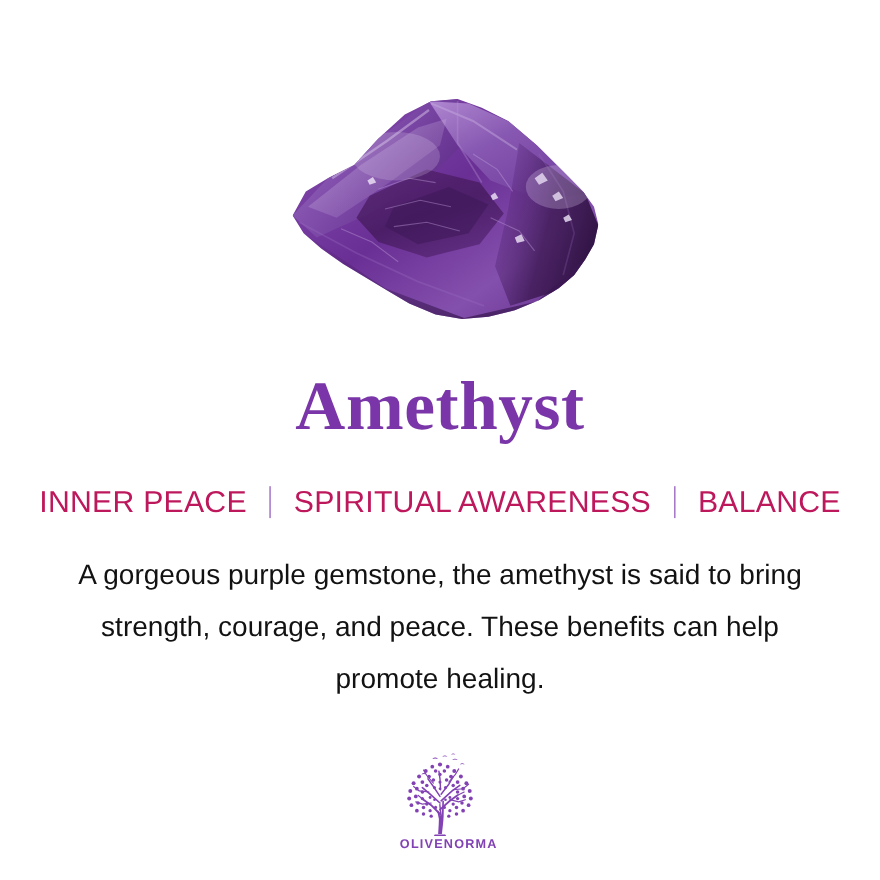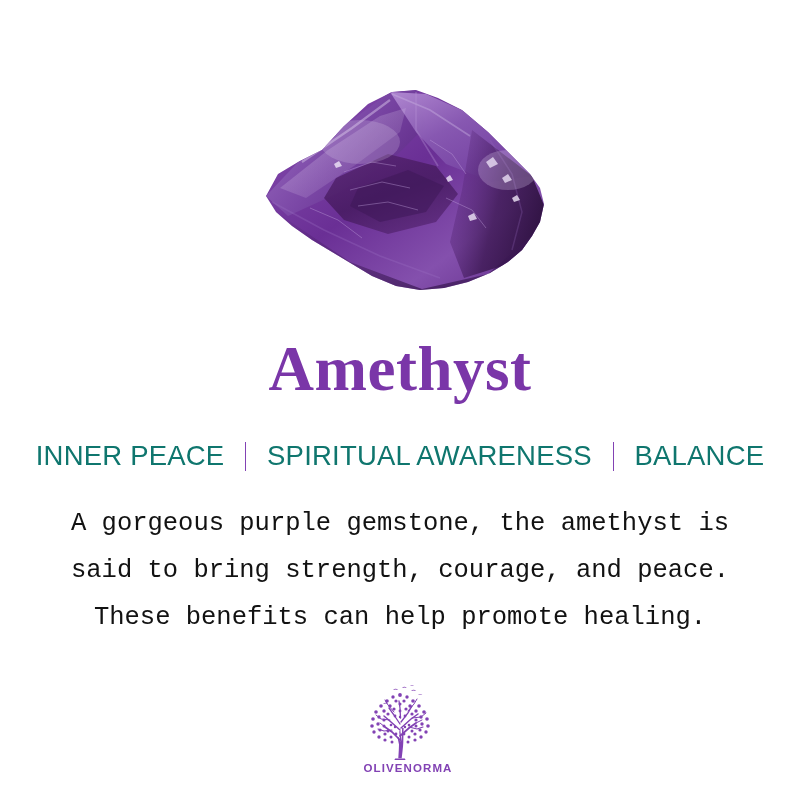--- a/index.html
+++ b/index.html
@@ -62,40 +62,40 @@
     position: absolute;
     left: 0;
     top: 440px;
     width: 800px;
     text-align: center;
     white-space: nowrap;
     font-family: "Liberation Sans", "DejaVu Sans", sans-serif;
     font-weight: 400;
     font-size: 27.5px;
     letter-spacing: 0.2px;
-    color: #0f766e;
+    color: #be185d;
   }
   .keywords .kw { display: inline; }
   .keywords .sep {
     display: inline-block;
     width: 1px;
     height: 29px;
     vertical-align: -6px;
     background: #8242b4;
     margin: 0 13px;
   }
 
   
   .description {
     position: absolute;
     left: 50px;
     top: 500px;
     width: 700px;
     text-align: center;
-    font-family: Liberation Mono, monospace;
+    font-family: Liberation Sans, sans-serif;
     font-weight: 400;
     font-size: 25.5px;
     line-height: 47px;
     color: #121212;
     margin: 0;
   }
 
   
   .logo {
     position: absolute;

